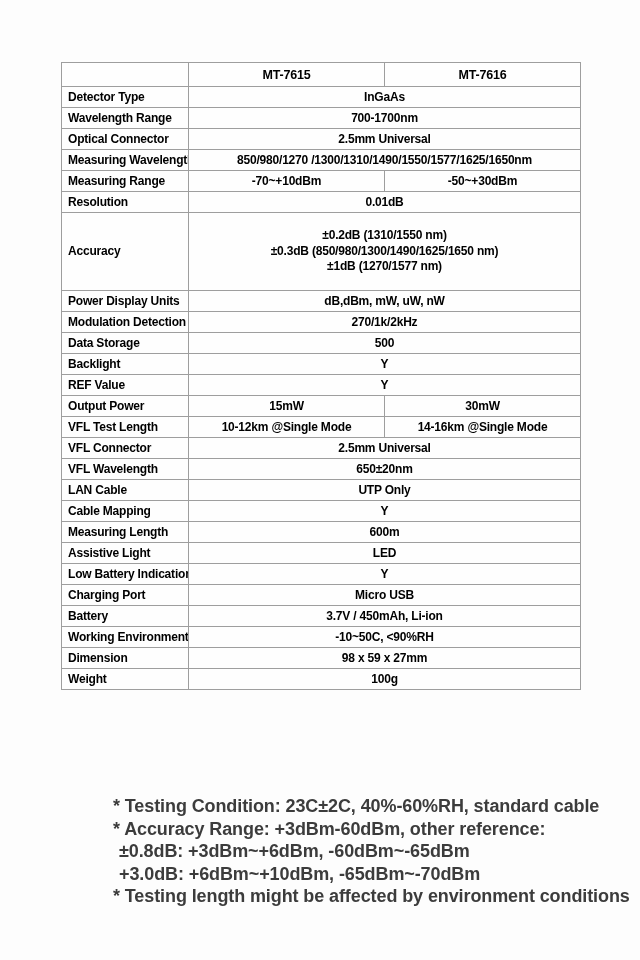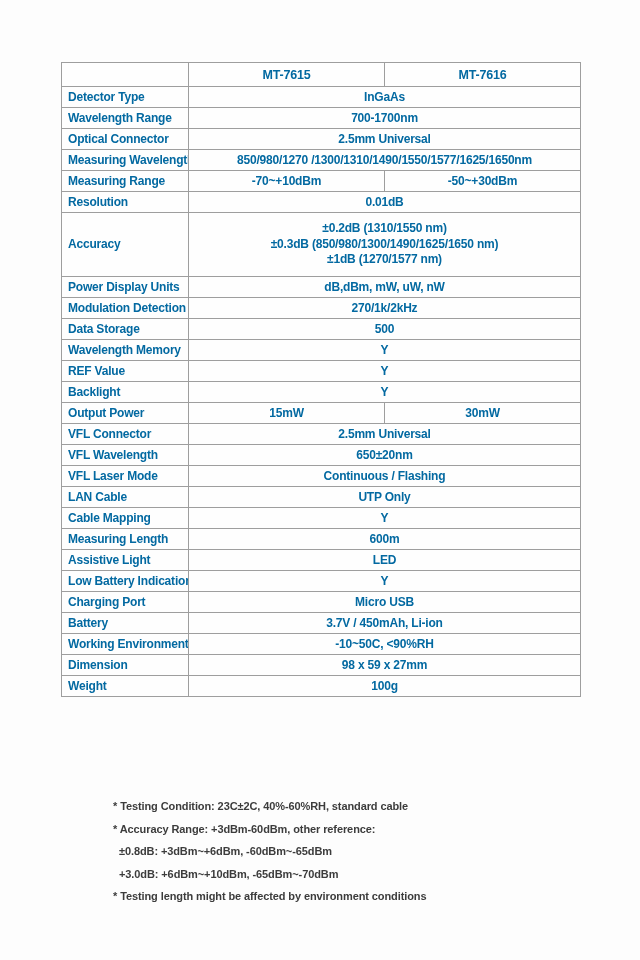--- a/index.html
+++ b/index.html
@@ -11,21 +11,21 @@
     font-family: "Liberation Sans", sans-serif;
     overflow: hidden;
   }
   .spec-table {
     position: absolute;
     left: 61px;
     top: 62px;
     width: 519px;
     border-collapse: collapse;
     table-layout: fixed;
-    color: #0369a1;
+    color: #000000;
   }
   .spec-table td {
     border: 1px solid #9e9e9e;
     font-weight: 700;
     font-size: 12px;
     letter-spacing: -0.2px;
     height: 20px;
     padding: 0 4px;
     vertical-align: middle;
     background: #fefefe;
@@ -39,29 +39,29 @@
     padding-left: 6px !important;
     white-space: nowrap;
     overflow: hidden;
   }
   .value-cell {
     text-align: center;
   }
   .multiline-cell {
     height: auto !important;
     line-height: 15.5px;
-    padding: 8px 4px !important;
+    padding: 15px 4px !important;
   }
   .footnotes {
     position: absolute;
     left: 113px;
     top: 795px;
     color: #3c3c3c;
     font-weight: 700;
-    font-size: 11px;
+    font-size: 18px;
     line-height: 22.6px;
     letter-spacing: -0.1px;
     white-space: nowrap;
   }
   .footnote-line.indent {
     padding-left: 6px;
   }
 </style>
 </head>
 <body>
@@ -121,47 +121,44 @@
         </tr>
         <tr>
           <td class="label-cell">Modulation Detection</td>
           <td colspan="2" class="value-cell">270/1k/2kHz</td>
         </tr>
         <tr>
           <td class="label-cell">Data Storage</td>
           <td colspan="2" class="value-cell">500</td>
         </tr>
         <tr>
-          <td class="label-cell">Wavelength Memory</td>
+          <td class="label-cell">Backlight</td>
           <td colspan="2" class="value-cell">Y</td>
         </tr>
         <tr>
           <td class="label-cell">REF Value</td>
-          <td colspan="2" class="value-cell">Y</td>
-        </tr>
-        <tr>
-          <td class="label-cell">Backlight</td>
           <td colspan="2" class="value-cell">Y</td>
         </tr>
         <tr>
           <td class="label-cell">Output Power</td>
           <td class="value-cell">15mW</td>
           <td class="value-cell">30mW</td>
         </tr>
         <tr>
+          <td class="label-cell">VFL Test Length</td>
+          <td class="value-cell">10-12km @Single Mode</td>
+          <td class="value-cell">14-16km @Single Mode</td>
+        </tr>
+        <tr>
           <td class="label-cell">VFL Connector</td>
           <td colspan="2" class="value-cell">2.5mm Universal</td>
         </tr>
         <tr>
           <td class="label-cell">VFL Wavelength</td>
           <td colspan="2" class="value-cell">650±20nm</td>
-        </tr>
-        <tr>
-          <td class="label-cell">VFL Laser Mode</td>
-          <td colspan="2" class="value-cell">Continuous / Flashing</td>
         </tr>
         <tr>
           <td class="label-cell">LAN Cable</td>
           <td colspan="2" class="value-cell">UTP Only</td>
         </tr>
         <tr>
           <td class="label-cell">Cable Mapping</td>
           <td colspan="2" class="value-cell">Y</td>
         </tr>
         <tr>

